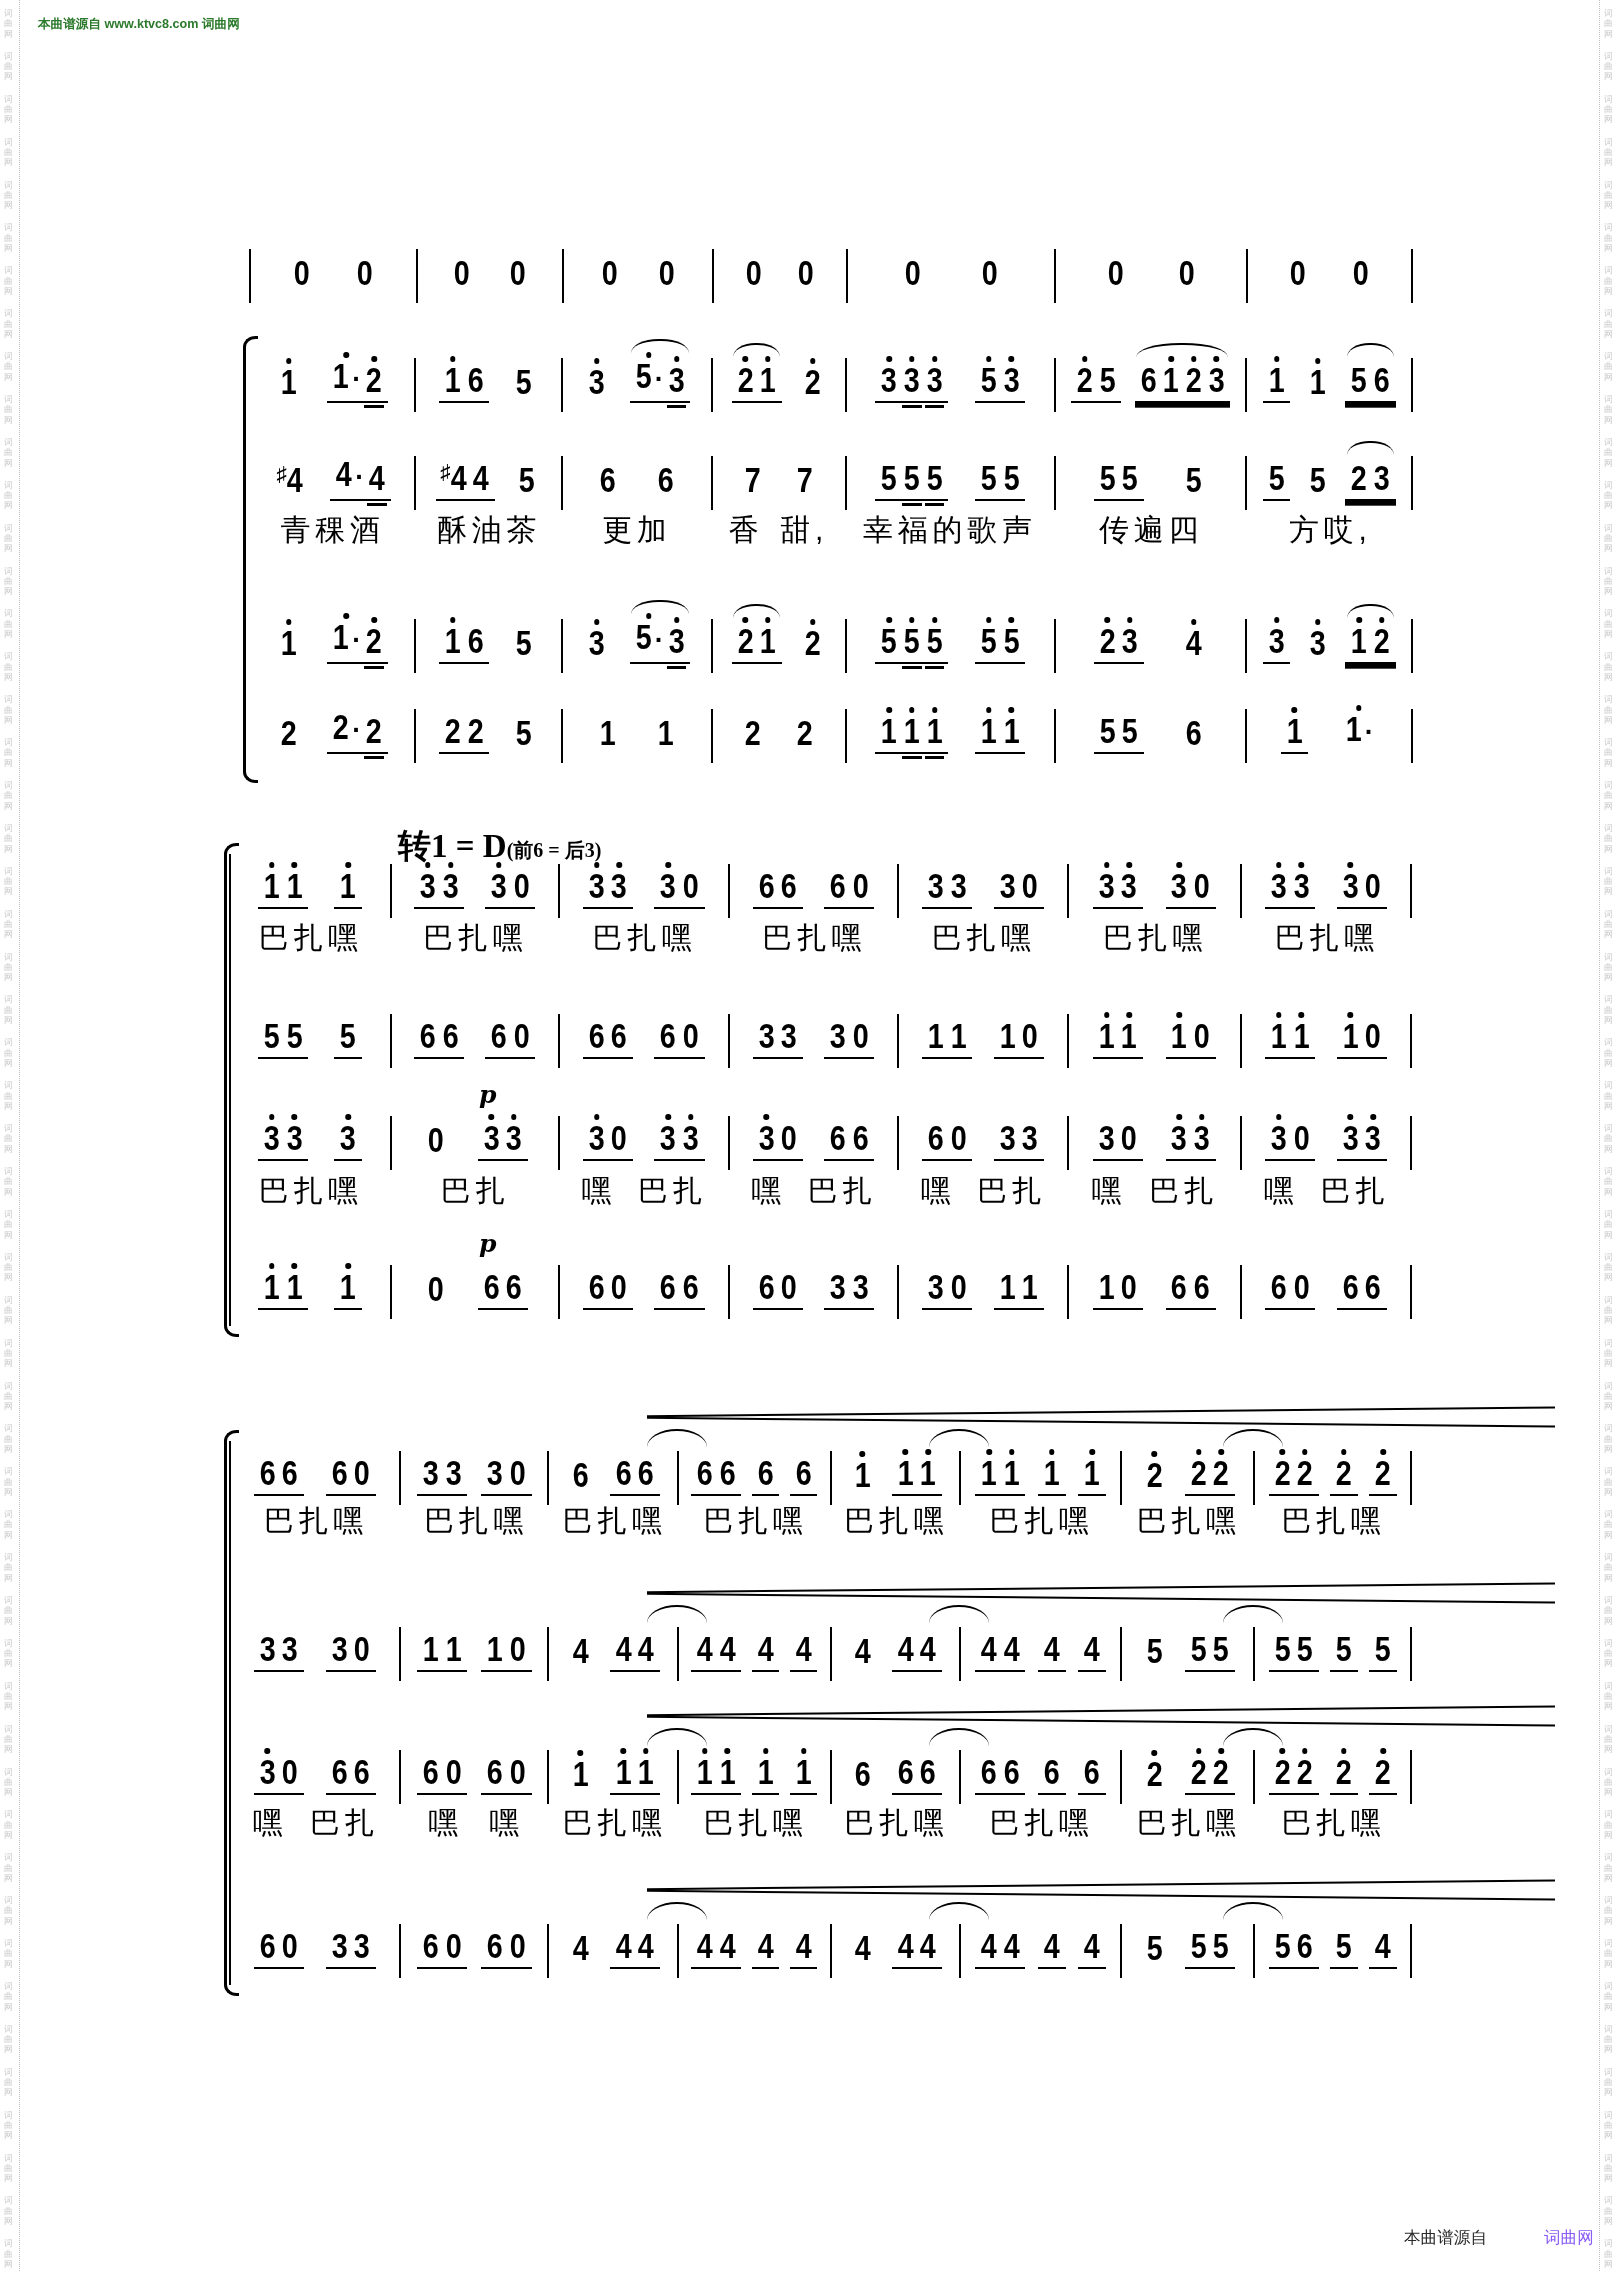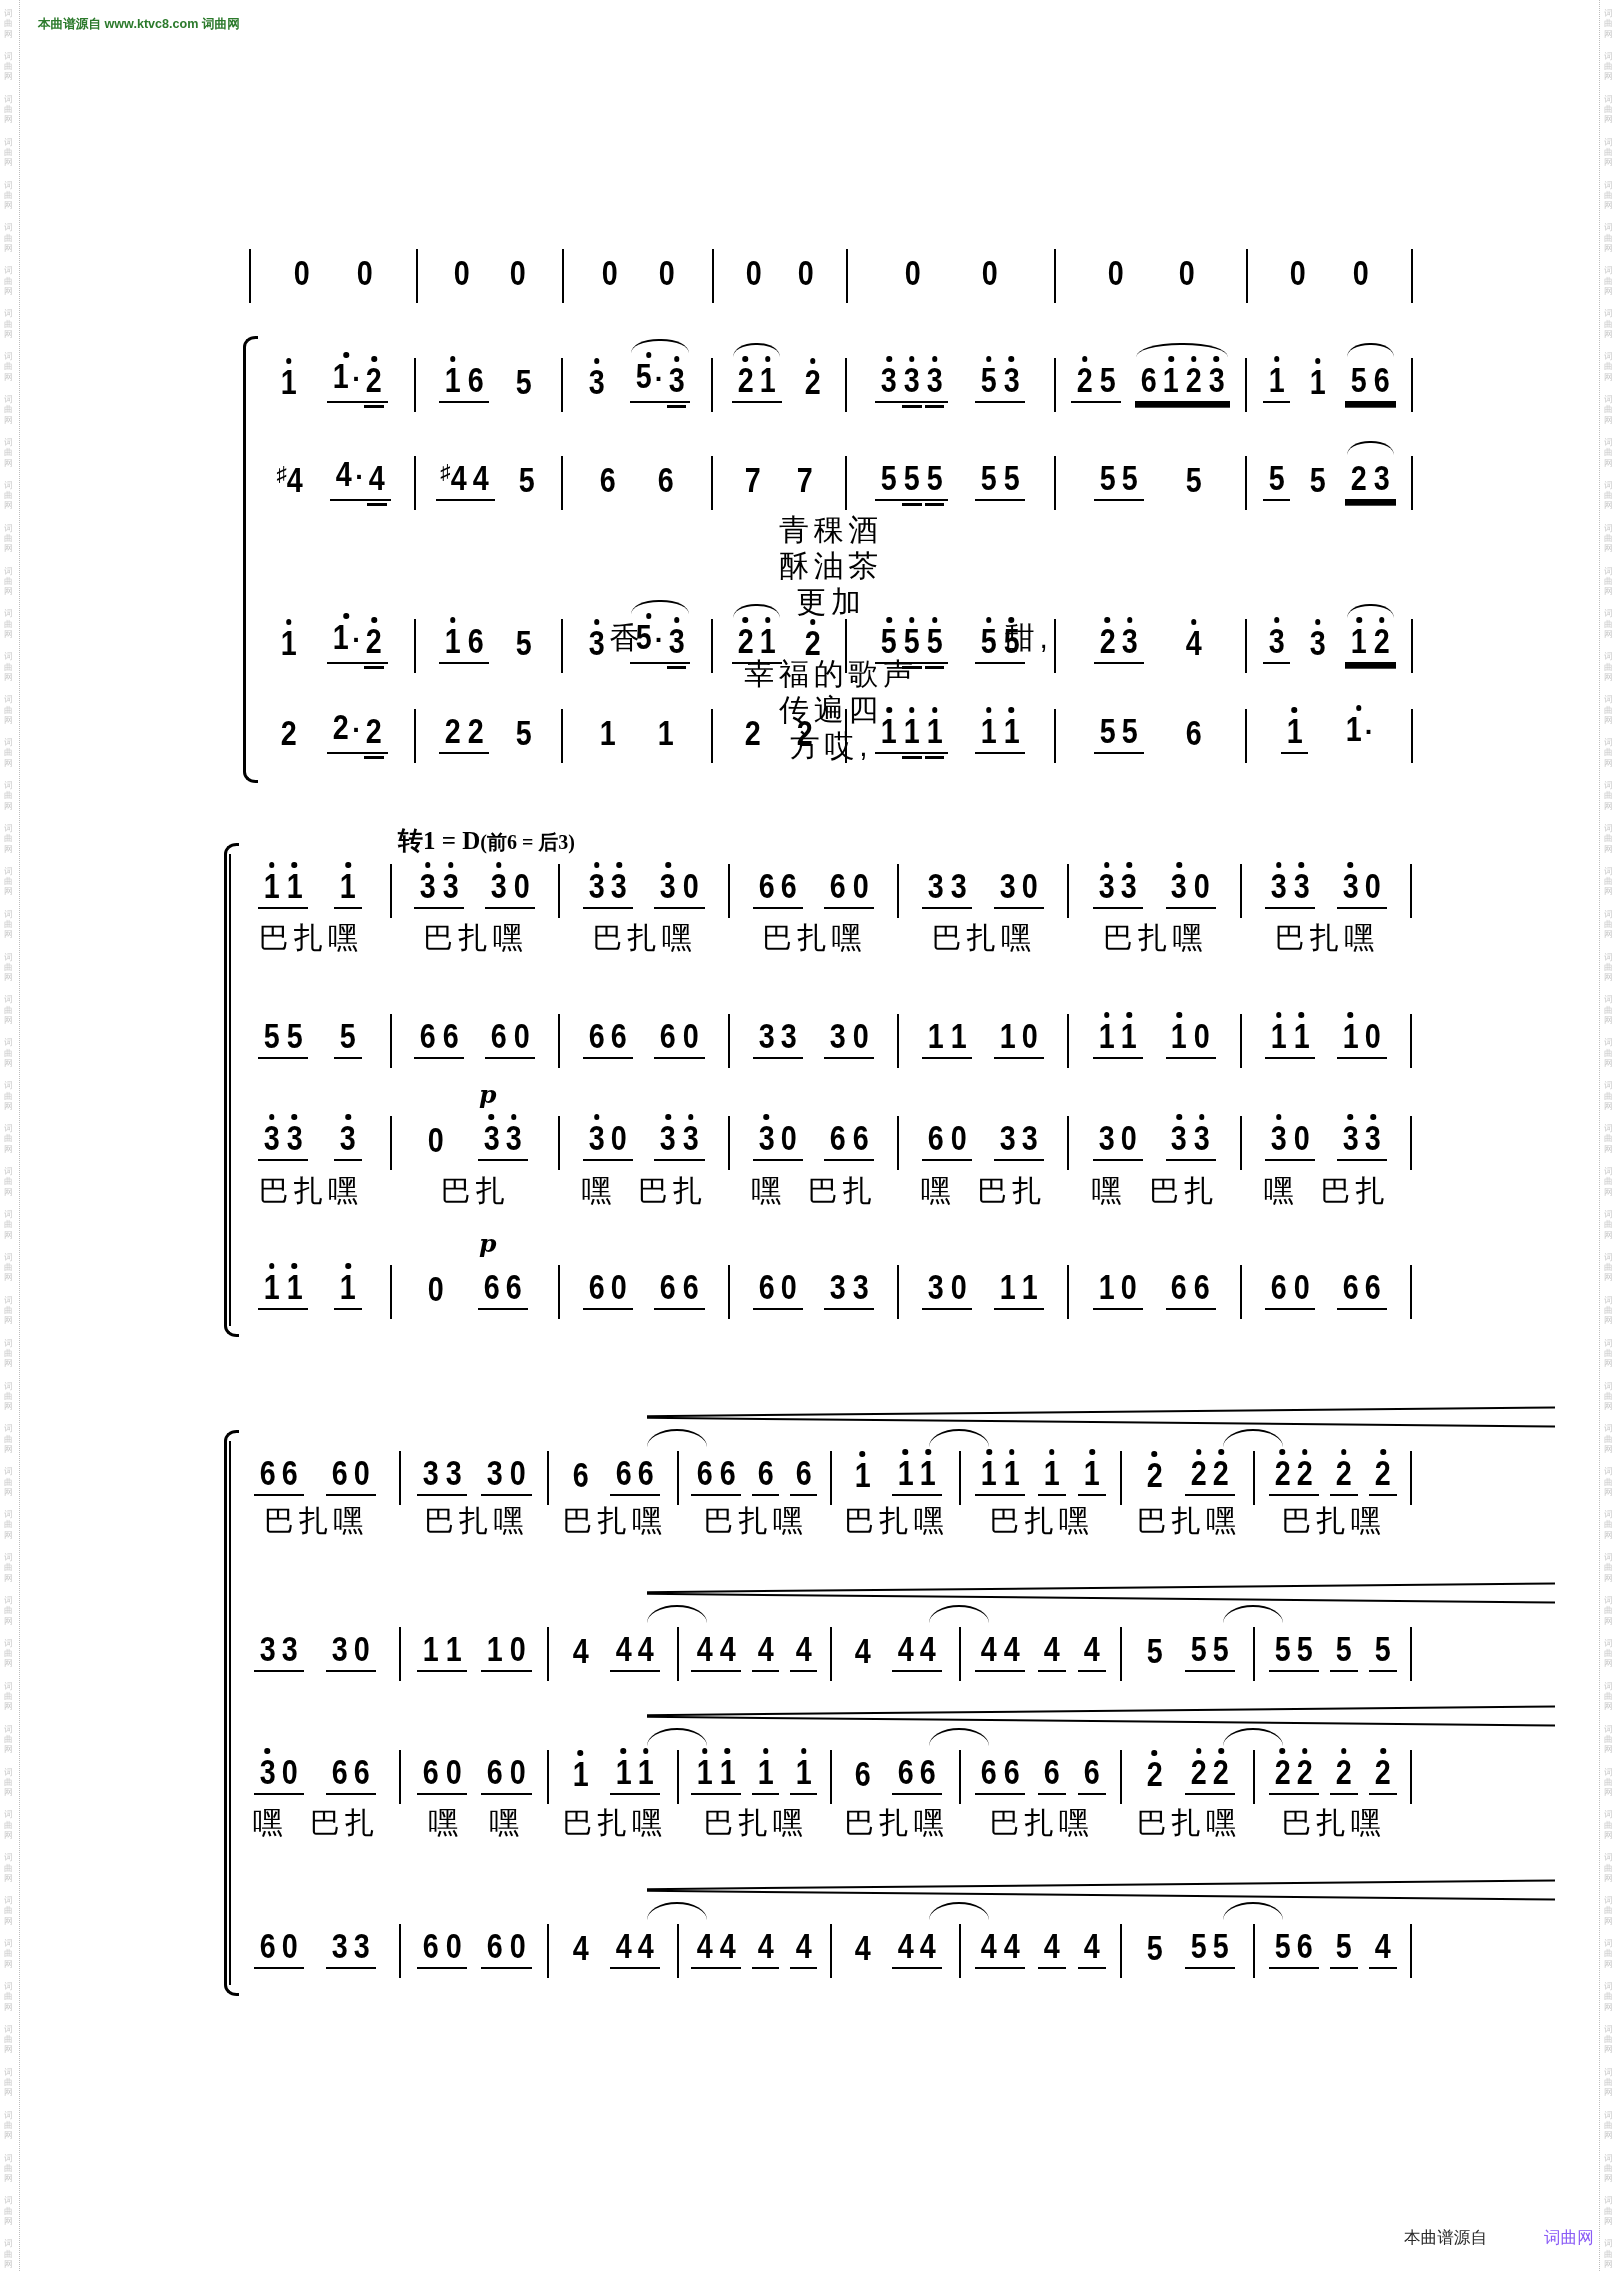--- a/index.html
+++ b/index.html
@@ -12,21 +12,21 @@
   .wm-group{white-space:pre;line-height:10.3px;font-size:8.7px;margin-bottom:12px;text-align:center;}
   .vdot{position:absolute;top:0;bottom:0;width:0;border-left:1.6px dotted #bdbdbd;}
   #vdot-left{left:19px;}
   #vdot-right{left:1599px;}
   
   .header{position:absolute;left:38px;top:16px;font-weight:700;font-size:12.6px;line-height:16px;color:#2c7a2c;}
   .footer-plain{position:absolute;left:1404px;top:2228px;font-size:16.6px;line-height:20.5px;color:#2a2a2a;}
   .footer-brand{position:absolute;left:1544px;top:2228px;font-size:16.6px;line-height:20.5px;color:#8b5cf6;}
   
   .keychange{position:absolute;left:398px;top:824px;font-family:"Liberation Serif",serif;font-weight:700;white-space:nowrap;}
-  .key-main{font-size:25px;margin-top:22px;}
+  .key-main{font-size:33px;margin-top:22px;}
   .key-paren{font-size:20px;}
   
   .noterow{position:absolute;display:flex;}
   .measure{position:relative;display:flex;align-items:flex-end;justify-content:space-evenly;
            border-right:2px solid #000;height:54px;padding:0 1.6px 9.5px 1.6px;box-sizing:border-box;}
   .measure.first{border-left:2px solid #000;}
   .grp{position:relative;display:inline-flex;align-items:flex-end;padding:0 2.4px 4px 2.4px;}
   .grp.ul1,.grp.ul2{border-bottom:2.4px solid #000;}
   .grp.ul2{box-shadow:0 4.7px 0 0 #000;}
   .grp.slur::before{content:"";position:absolute;left:1.6px;right:1.6px;top:-19px;height:12.6px;
@@ -590,21 +590,21 @@
           </span>
           <span class="grp">
             <span class="note"><span class="dg">5</span></span>
           </span>
           <span class="grp ul2 slur">
             <span class="note"><span class="dg">2</span></span>
             <span class="note"><span class="dg">3</span></span>
           </span>
         </div>
       </div>
-      <div class="lyrow" style="top: 512px; left: 249px; width: 1164px; flex-direction: column;">
+      <div class="lyrow" style="top: 512px; left: 249px; width: 1164px;">
         <div class="lyr-measure" style="flex: 211 211 0px;">
           <span class="lyr-tok">青稞酒</span>
         </div>
         <div class="lyr-measure" style="flex: 184 184 0px;">
           <span class="lyr-tok">酥油茶</span>
         </div>
         <div class="lyr-measure" style="flex: 189 189 0px;">
           <span class="lyr-tok">更加</span>
         </div>
         <div class="lyr-measure" style="flex: 168 168 0px;">

